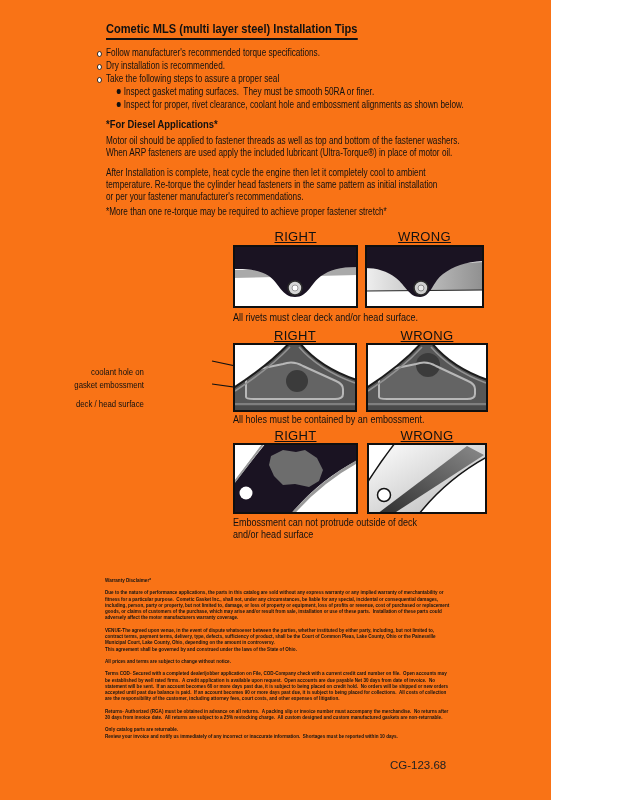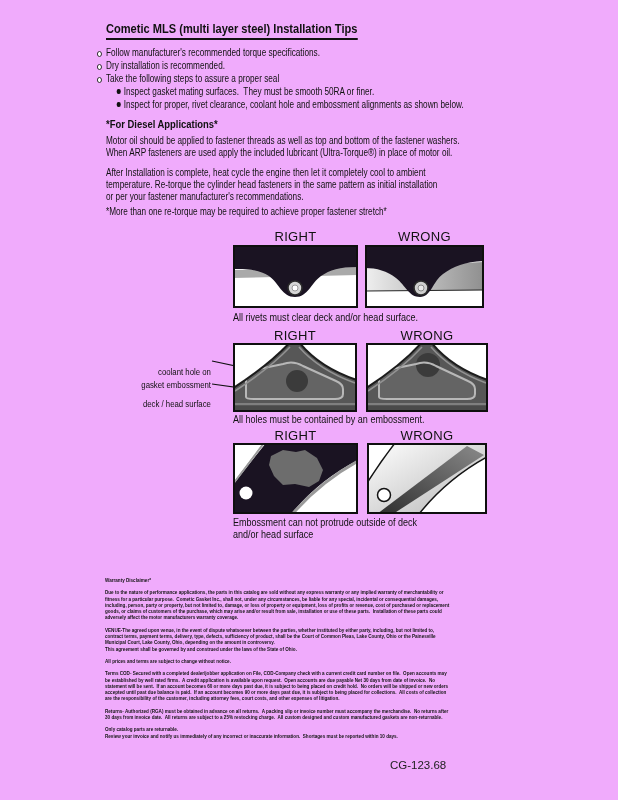--- a/index.html
+++ b/index.html
@@ -1,32 +1,32 @@
 <!DOCTYPE html>
 <html><head>
 <meta charset="utf-8">
 <style>
   html,body{margin:0;padding:0;background:#ffffff;}
-  .page{position:relative;width:618px;height:800px;background:#f0abfc;
+  .page{position:relative;width:551px;height:800px;background:#f97316;
         font-family:"Liberation Sans",sans-serif;color:#111;overflow:hidden;}
   .abs{position:absolute;}
   .cx{transform:scaleX(0.82);transform-origin:0 0;}
   .cx-r{transform:scaleX(0.82);transform-origin:100% 0;}
   .line{white-space:pre;}
   .title{font-weight:bold;font-size:13.5px;border-bottom:2px solid #111;padding-bottom:2px;}
   .body-text{font-size:10px;line-height:12.2px;}
   .bullets{font-size:10px;line-height:12.9px;}
   .b-row{display:flex;align-items:flex-start;white-space:pre;}
   .b-sub{margin-left:24px;}
   .marker-circle{width:4px;height:4px;border:1.2px solid #222;border-radius:50%;
                  margin:4px 5px 0 0;flex:none;background:#fff;}
   .marker-dot{width:4.5px;height:4.5px;background:#111;border-radius:50%;
               margin:3.5px 4px 0 0;flex:none;}
   .h-section{font-weight:bold;font-size:11.5px;white-space:pre;}
-  .dg-header{font-size:13px;text-align:center;letter-spacing:0.3px;}
+  .dg-header{font-size:13px;text-align:center;letter-spacing:0.3px;text-decoration:underline;}
   .dg-caption{font-size:11px;line-height:11.8px;}
   .labels{font-size:9.5px;line-height:10.5px;text-align:right;white-space:pre;}
   .disclaimer{font-size:5.6px;line-height:6.3px;font-weight:bold;color:#141414;}
   .disclaimer .para{margin:0 0 6px 0;}
   .code{font-size:11.5px;color:#222;}
 </style>
 </head>
 <body>
 
 <div class="page">

